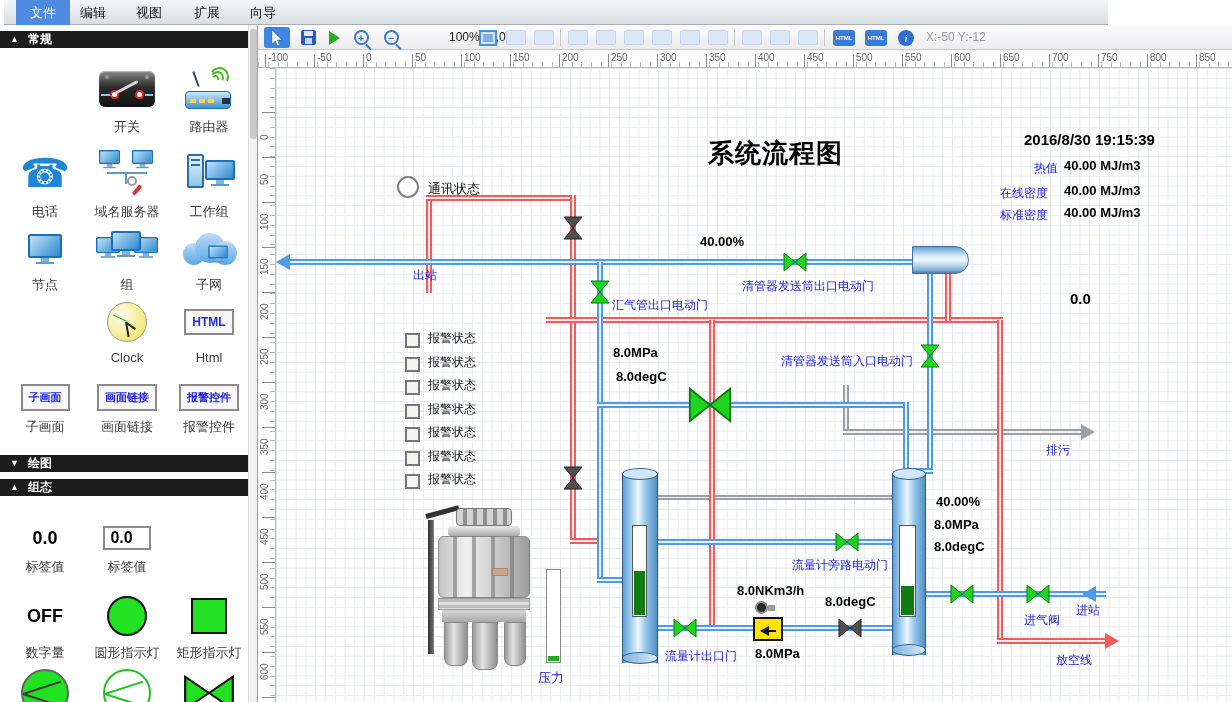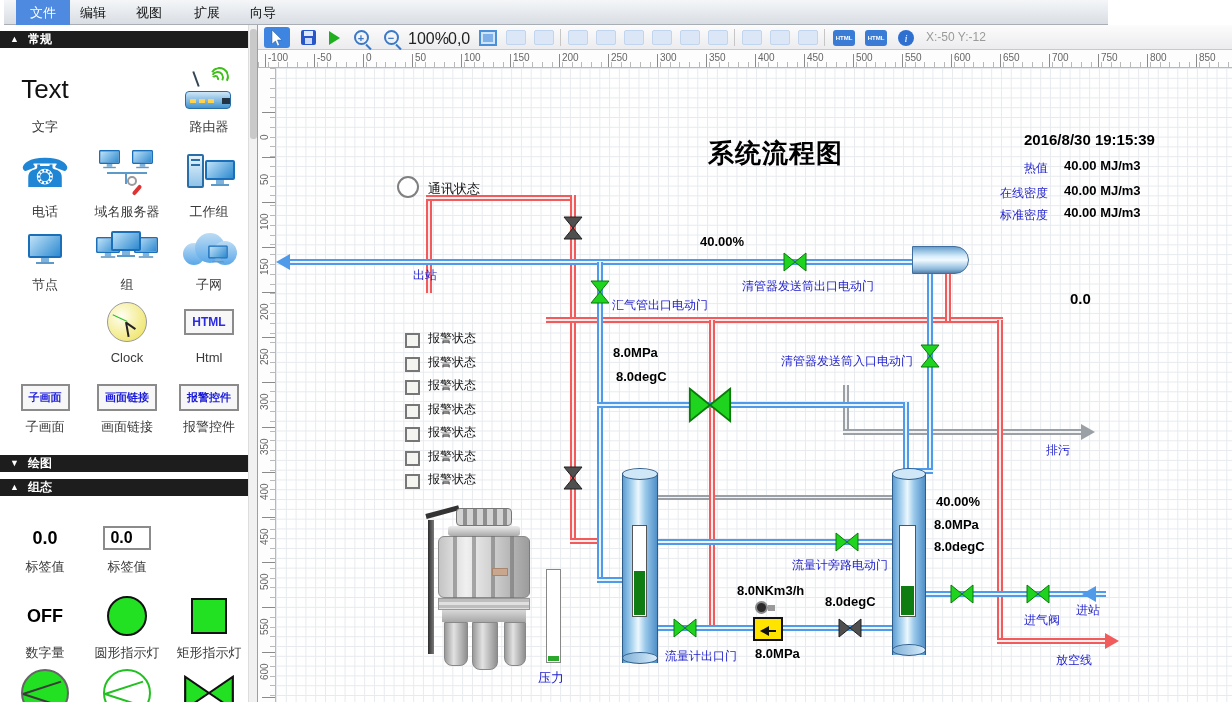--- a/index.html
+++ b/index.html
@@ -75,21 +75,21 @@
   .pumpA i, .pumpB i { position:absolute; left:0; top:50%; width:40px; height:2px; background:#3a3a3a; transform-origin:left center; }
   .pumpB { position:relative; width:48px; height:48px; border-radius:50%; background:#fff; border:2px solid #22c022; }
   .pumpB i { background:#22c022; }
 
   
   .toolbar { position:absolute; left:258px; top:25px; width:974px; height:25px;
     background:linear-gradient(#fcfcfd,#ececee); border-bottom:1px solid #c9c9c9; }
   .tb { position:absolute; top:2px; height:21px; display:flex; align-items:center; justify-content:center; }
   .tb.sel { background:#3d85e0; border-radius:3px; }
   .tsep { position:absolute; top:4px; width:1px; height:17px; background:#c6c6c6; }
-  .ttext { position:absolute; top:5px; font-size:16px; color:#222; }
+  .ttext { position:absolute; top:5px; font-size:12px; color:#222;margin-left:41px; }
   .tcoords { position:absolute; top:5px; font-size:12px; color:#9a9a9a; }
   .floppy { width:15px; height:15px; background:#2757c9; border-radius:2px; position:relative; }
   .floppy:before { content:""; position:absolute; left:3px; top:1px; width:9px; height:5px; background:#dfe8ff; }
   .floppy:after { content:""; position:absolute; left:4px; bottom:1px; width:7px; height:6px; background:#cdd9f7; }
   .playtri { width:0; height:0; border-top:7px solid transparent; border-bottom:7px solid transparent; border-left:11px solid #1faf1f; }
   .mag { position:relative; width:15px; height:15px; border:2px solid #3a78c8; border-radius:50%;
     font-size:11px; font-weight:bold; color:#3a78c8; display:flex; align-items:center; justify-content:center; }
   .mag:after { content:""; position:absolute; right:-5px; bottom:-5px; width:7px; height:2px; background:#3a78c8; transform:rotate(45deg); }
   .imgicon { width:18px; height:16px; border:2px solid #4a90d9; background:#cfe4f7; position:relative; }
   .imgicon:before { content:""; position:absolute; left:2px; top:2px; right:2px; bottom:2px; background:#7fb0e8; }
@@ -164,25 +164,33 @@
     <div class="mitem" style="left:176px">扩展</div>
     <div class="mitem" style="left:232px">向导</div>
   </div>
 
   <div class="leftpanel">
     <div class="sechead" style="top:6px">
       <span class="arr">▲</span>
       <span class="sectitle">常规</span>
     </div>
 
-    <div class="pcell" style="left:4px;top:40px">
+    <div class="pcell" style="left:86px;top:40px">
       <div class="picon" style="height:48px">
-          <span class="txtglyph">Text</span>
-        </div>
-      <div class="plabel">文字</div>
+        <span class="sw">
+          <i class="dot" style="left:6px"></i>
+            <i class="dot" style="right:6px"></i>
+          <i class="wire"></i>
+            <i class="wire2"></i>
+          <i class="ring" style="left:11px"></i>
+            <i class="ring" style="left:36px"></i>
+          <i class="lever"></i>
+        </span>
+      </div>
+      <div class="plabel">开关</div>
     </div>
     <div class="pcell" style="left:168px;top:40px">
       <div class="picon" style="height:48px">
         <span class="router">
           <i class="ant"></i>
           <i class="arc" style="right:18px;top:8px;width:7px;height:7px"></i>
           <i class="arc" style="right:13px;top:4px;width:13px;height:13px"></i>
           <i class="arc" style="right:8px;top:0;width:19px;height:19px"></i>
           <i class="body"></i>
           <i class="led" style="left:9px"></i>
@@ -535,21 +543,21 @@
       <div class="vtick" style="top: 584px;"></div>
       <span class="vlab" style="top: 612px;">600</span>
       <div class="vtick" style="top: 629px;"></div>
       <span class="vlab" style="top: 657px;">650</span>
     </div>
 
   <div class="canvas">
 
     <div class="abs" style="left:432px;top:68px;font-size:26px;font-weight:bold;color:#000;letter-spacing:1px">系统流程图</div>
     <div class="abs" style="left:748px;top:63px;font-size:15px;font-weight:bold;color:#000">2016/8/30 19:15:39</div>
-    <div class="lblue" style="left:714px;top:92px;width:58px;text-align:right">热值</div>
+    <div class="lblue" style="left:741px;top:92px;width:58px;text-align:center">热值</div>
     <div class="vbold" style="left:788px;top:90px">40.00 MJ/m3</div>
     <div class="lblue" style="left:714px;top:117px;width:58px;text-align:right">在线密度</div>
     <div class="vbold" style="left:788px;top:115px">40.00 MJ/m3</div>
     <div class="lblue" style="left:714px;top:139px;width:58px;text-align:right">标准密度</div>
     <div class="vbold" style="left:788px;top:137px">40.00 MJ/m3</div>
 
     <div class="commc" style="left:121px;top:108px"></div>
     <div class="lblack" style="left:152px;top:112px">通讯状态</div>
 
     <div class="ph gray" style="left:381px;top:427px;width:235px;height:5px"></div>

